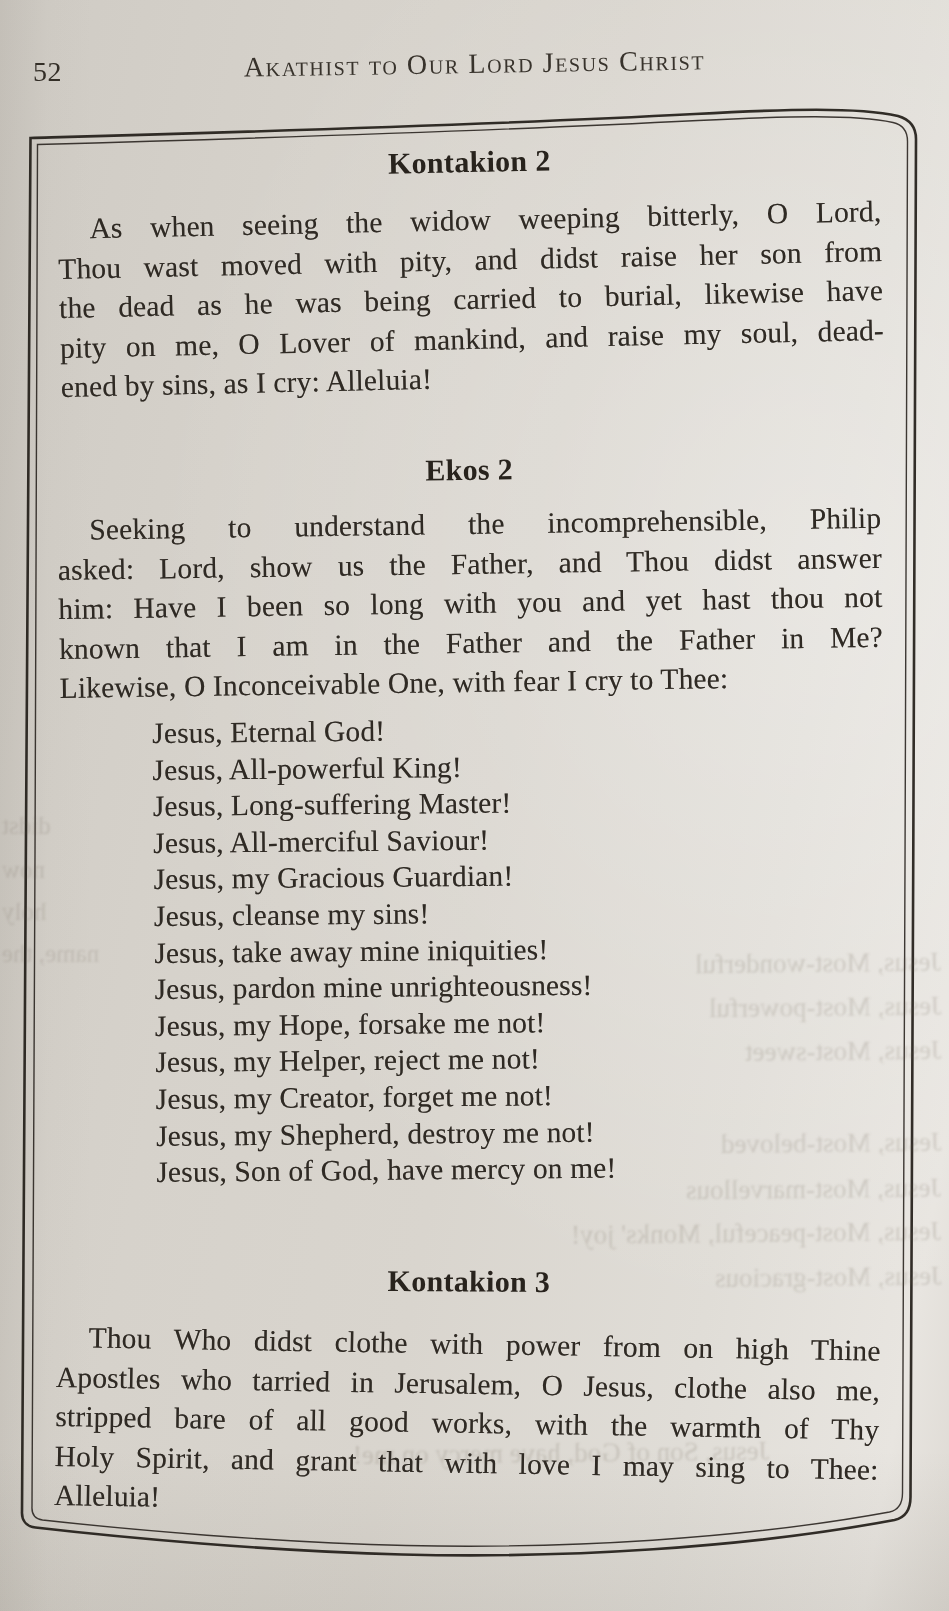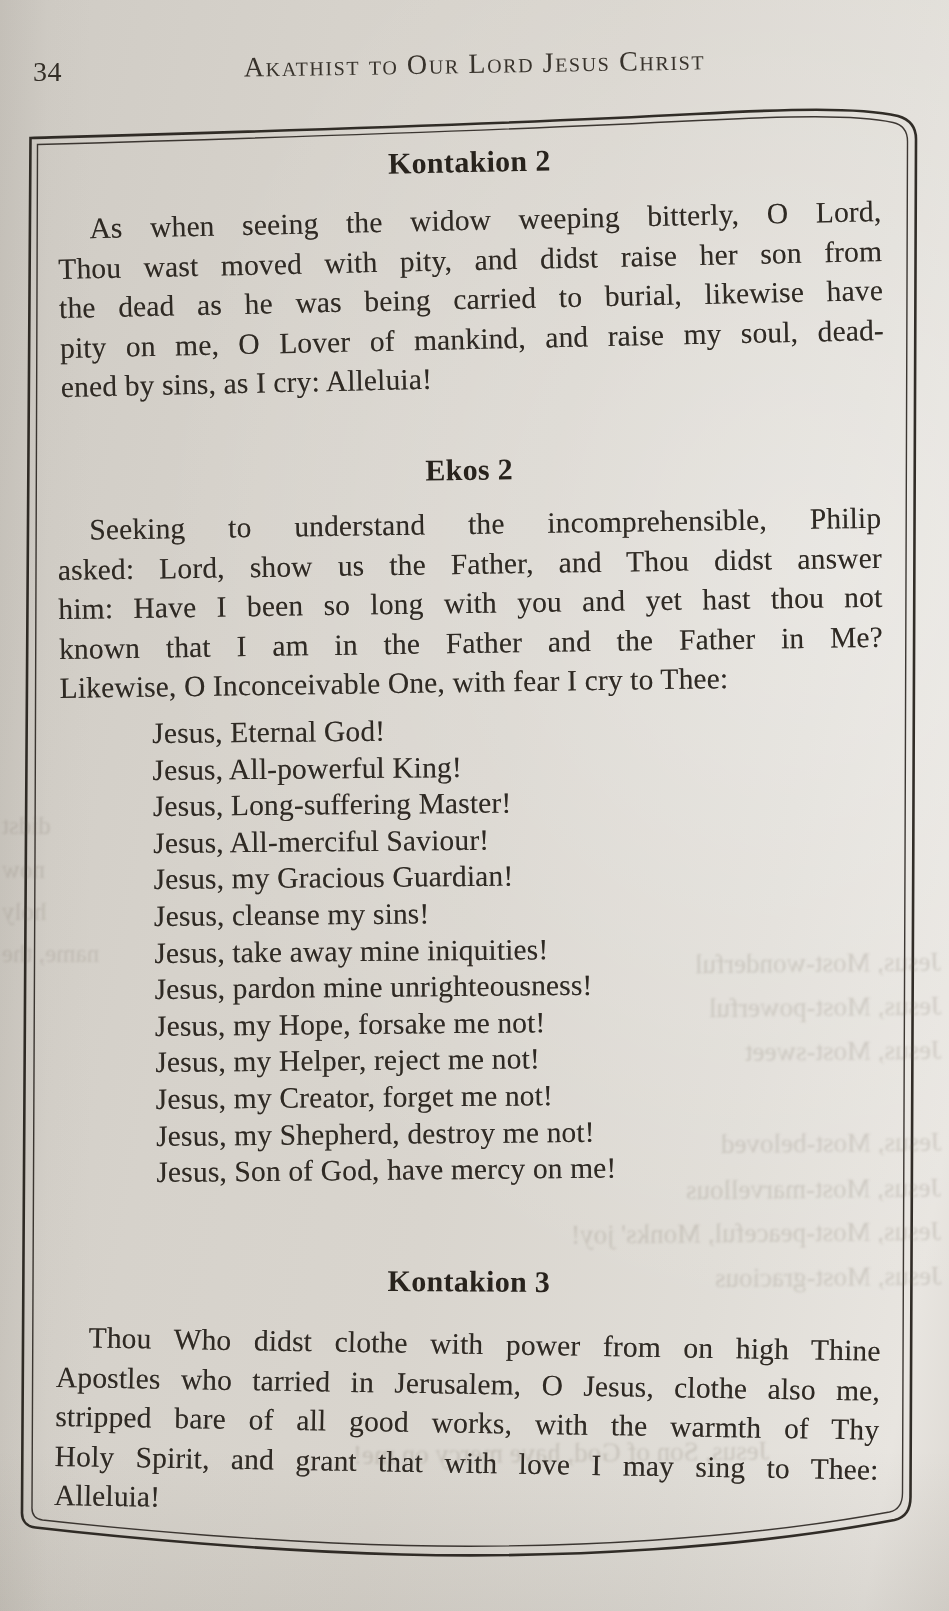--- a/index.html
+++ b/index.html
@@ -112,21 +112,21 @@
   <span class="ghost-l" style="left:2px;top:940px">name, the</span>
   <span class="ghost" style="right:8px;top:948px">Jesus, Most-wonderful</span>
   <span class="ghost" style="right:8px;top:992px">Jesus, Most-powerful</span>
   <span class="ghost" style="right:8px;top:1036px">Jesus, Most-sweet</span>
   <span class="ghost" style="right:8px;top:1128px">Jesus, Most-beloved</span>
   <span class="ghost" style="right:8px;top:1174px">Jesus, Most-marvellous</span>
   <span class="ghost" style="right:8px;top:1218px">Jesus, Most-peaceful, Monks' joy!</span>
   <span class="ghost" style="right:8px;top:1262px">Jesus, Most-gracious</span>
   <span class="ghost" style="right:180px;top:1438px">Jesus, Son of God, have mercy on me!</span>
 
-  <div id="pageno">34</div>
+  <div id="pageno">52</div>
   <div id="runhead">Akathist to Our Lord Jesus Christ</div>
 
   <div class="heading" id="k2h">Kontakion 2</div>
   <div class="para" id="k2p">
     <div class="ln first">As when seeing the widow weeping bitterly, O Lord,</div>
     <div class="ln">Thou wast moved with pity, and didst raise her son from</div>
     <div class="ln">the dead as he was being carried to burial, likewise have</div>
     <div class="ln">pity on me, O Lover of mankind, and raise my soul, dead-</div>
     <div class="ln last">ened by sins, as I cry: Alleluia!</div>
   </div>

